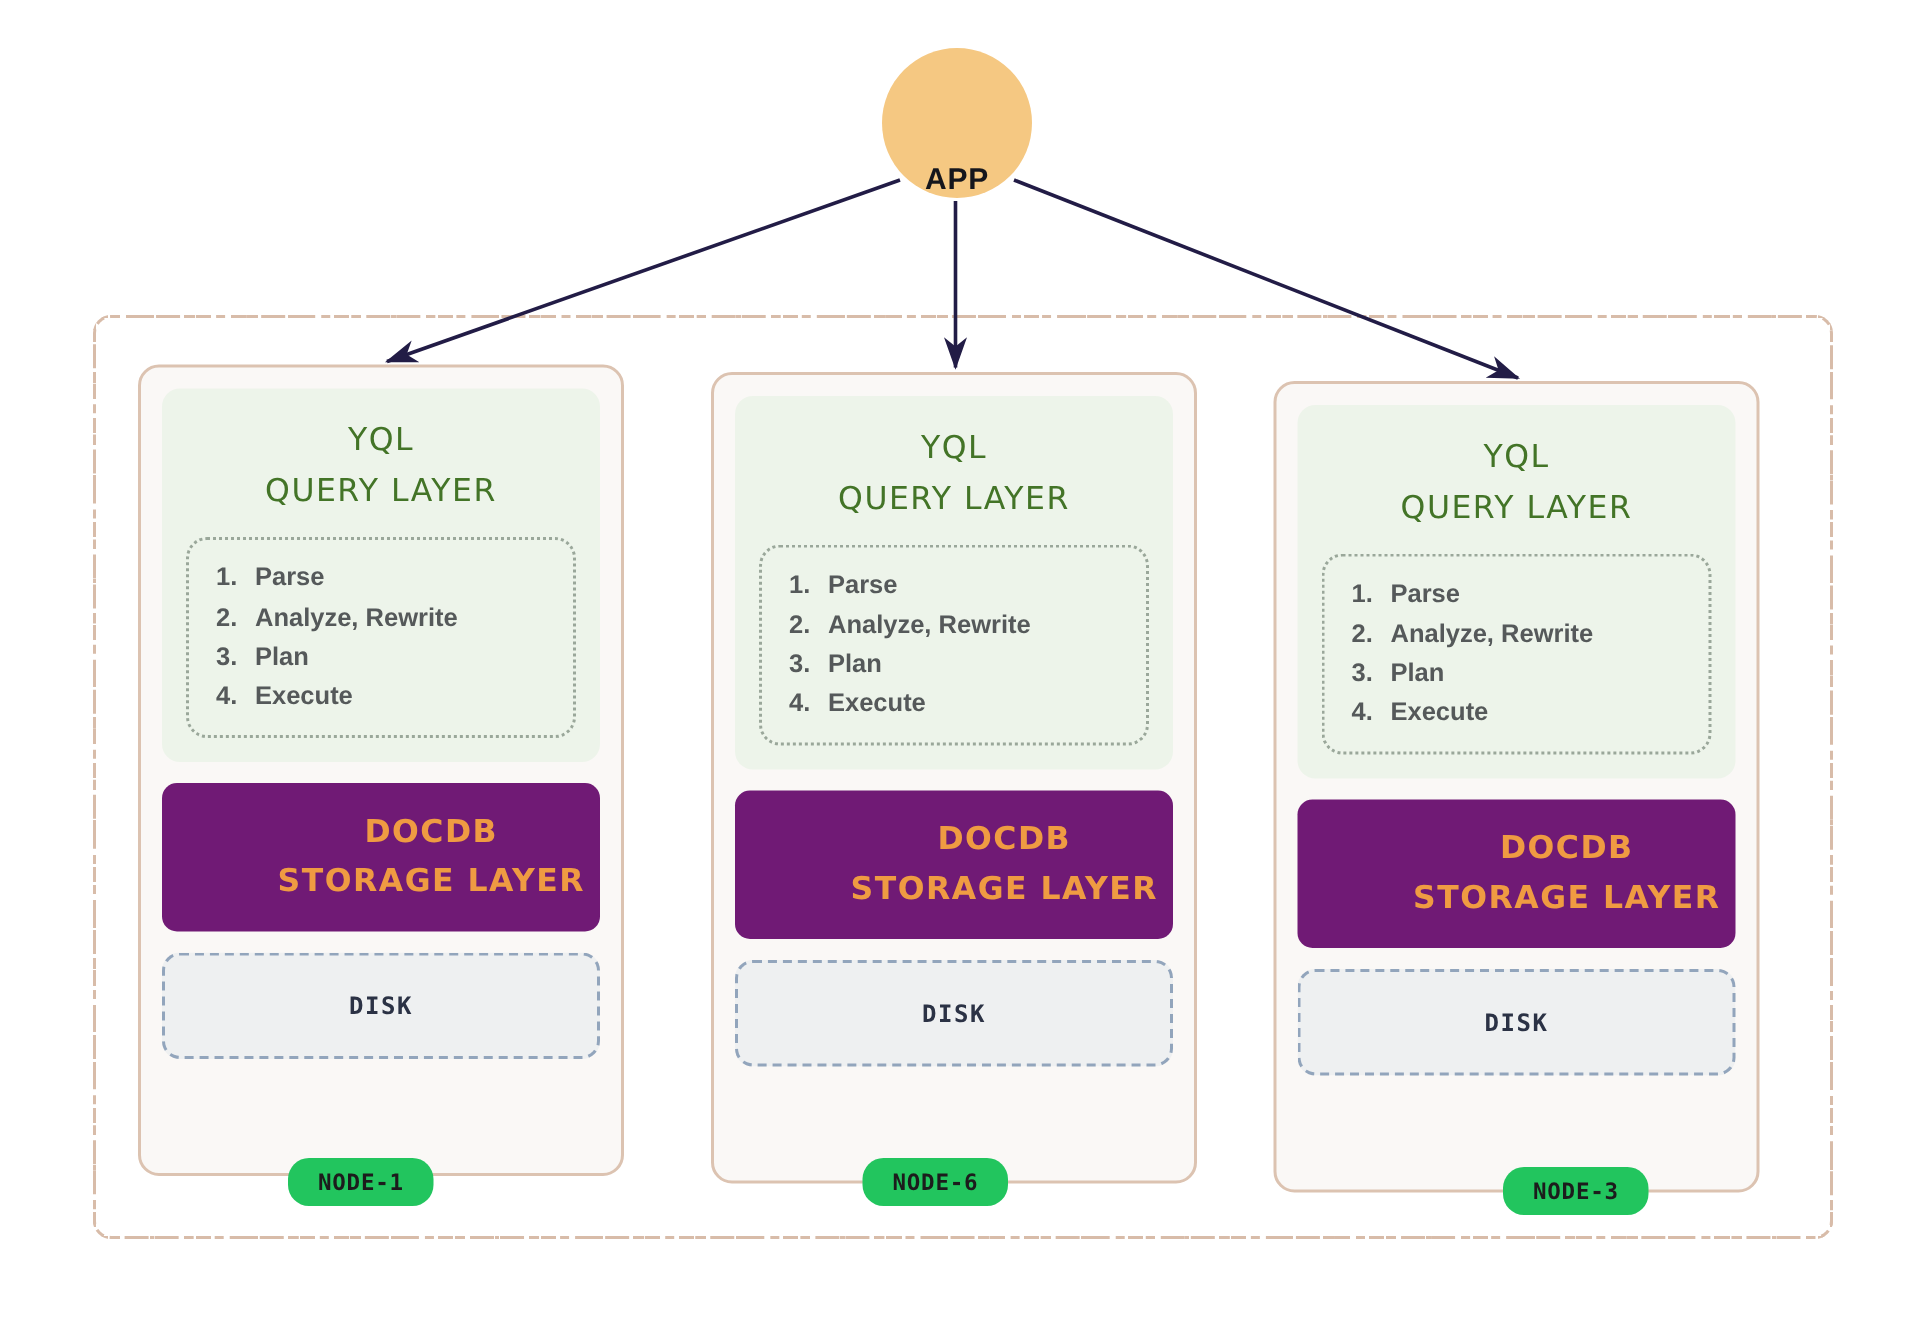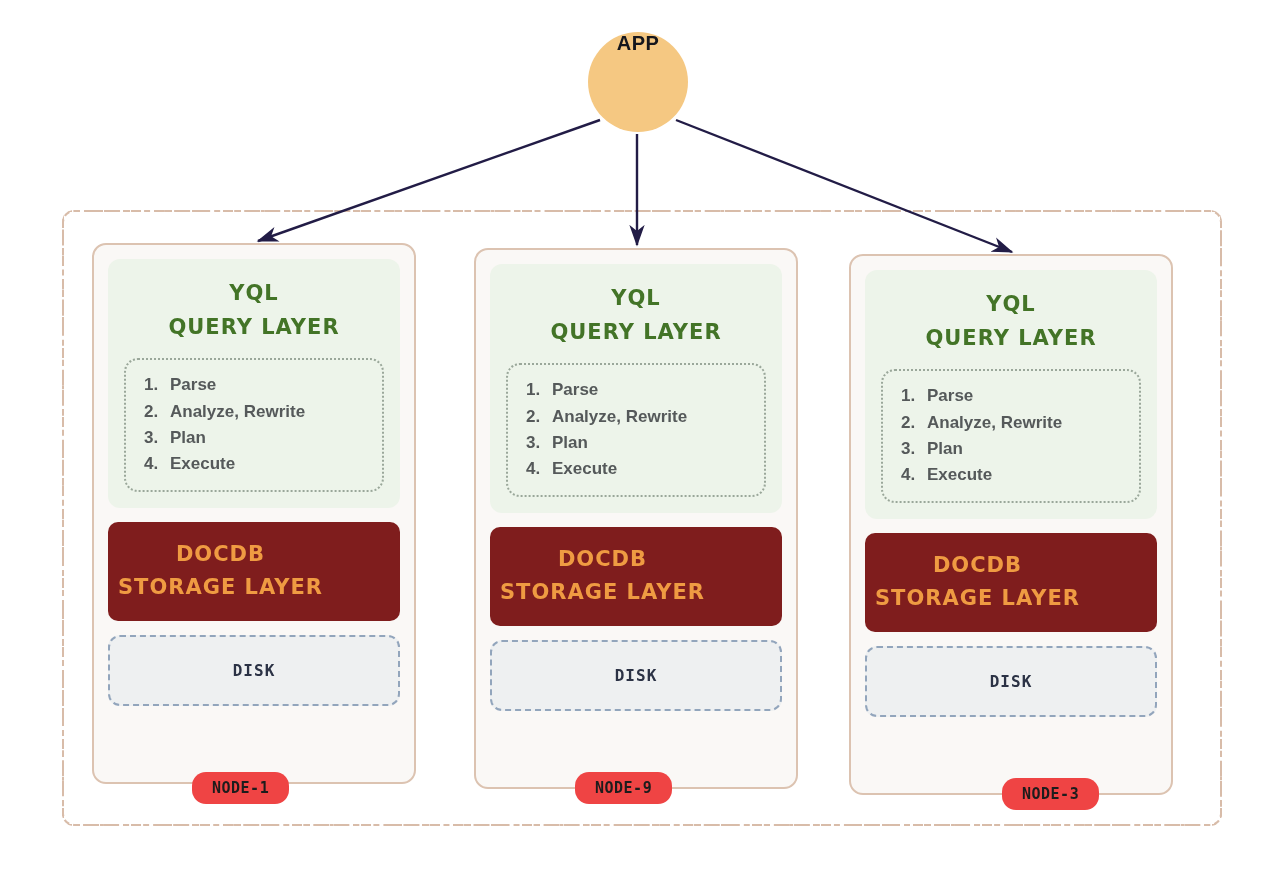--- a/index.html
+++ b/index.html
@@ -35,21 +35,21 @@
   
   .app-circle {
     position: absolute;
     left: 588px;
     top: 32px;
     width: 100px;
     height: 100px;
     border-radius: 50%;
     background: #F5C882;
     display: flex;
-    align-items: flex-start;
+    align-items: flex-end;
     justify-content: center;
     z-index: 6;
   }
   .app-circle .app-label {
     font-size: 20px;
     font-weight: bold;
     color: #15161c;
     letter-spacing: 0.5px;
   }
 
@@ -100,21 +100,21 @@
     background: #EDF4EA;
     border-radius: 12px;
     padding: 18px 16px 16px 16px;
     display: flex;
     flex-direction: column;
     align-items: center;
   }
   .yql-title {
     font-family: "DejaVu Sans", sans-serif;
     font-size: 21px;
-    font-weight: bold;
+    font-weight: normal;
     color: #437427;
     text-align: center;
     line-height: 1.6;
     letter-spacing: 1px;
     white-space: pre-line;
   }
   .steps-box {
     margin-top: 14px;
     width: 100%;
     box-sizing: border-box;
@@ -135,26 +135,26 @@
     color: #55595a;
     line-height: 1.55;
   }
   .steps-list li .num {
     width: 26px;
     flex: 0 0 26px;
   }
 
   
   .docdb-panel {
-    background: #7f1d1d;
+    background: #701a75;
     border-radius: 10px;
     padding: 16px 10px;
     display: flex;
     align-items: center;
-    justify-content: flex-start;
+    justify-content: flex-end;
   }
   .docdb-title {
     font-family: "DejaVu Sans", sans-serif;
     font-size: 21px;
     font-weight: bold;
     color: #EF9B42;
     text-align: center;
     line-height: 1.6;
     letter-spacing: 1px;
     white-space: pre-line;
@@ -175,21 +175,21 @@
     font-family: "DejaVu Sans Mono", monospace;
     font-size: 16px;
     font-weight: bold;
     color: #2b3245;
     letter-spacing: 1px;
   }
 
   
   .node-badge {
     position: absolute;
-    background: #ef4444;
+    background: #22c55e;
     border-radius: 14px;
     padding: 7px 20px;
     font-family: "DejaVu Sans Mono", monospace;
     font-size: 15px;
     font-weight: bold;
     color: #1c1c1c;
     letter-spacing: 0.5px;
     white-space: nowrap;
     z-index: 7;
   }
@@ -280,21 +280,21 @@
       </div>
     </div>
     <div class="docdb-panel">
       <div class="docdb-title">DOCDB
 STORAGE LAYER</div>
     </div>
     <div class="disk-panel">
       <div class="disk-title">DISK</div>
     </div>
   </div>
-  <div class="node-badge badge-2">NODE-9</div>
+  <div class="node-badge badge-2">NODE-6</div>
 
   <div class="node node-3">
     <div class="yql-panel">
       <div class="yql-title">YQL
 QUERY LAYER</div>
       <div class="steps-box">
         <ul class="steps-list">
           <li>
             <span class="num">1.</span>
             <span>Parse</span>

